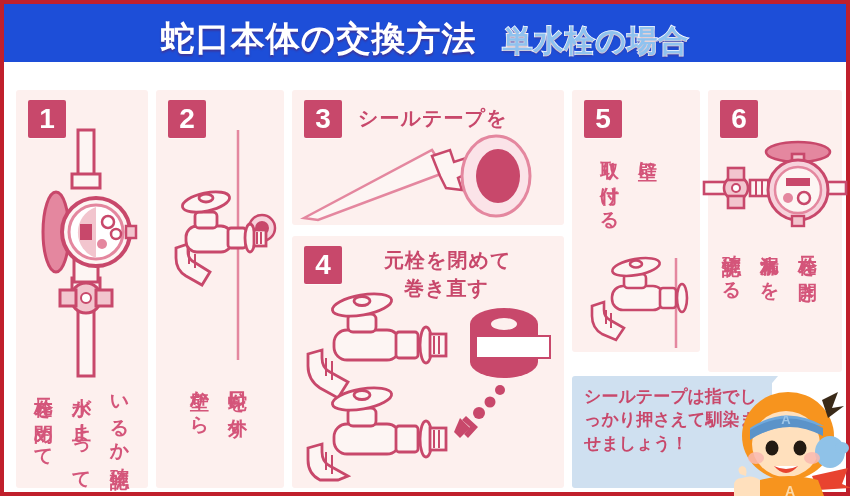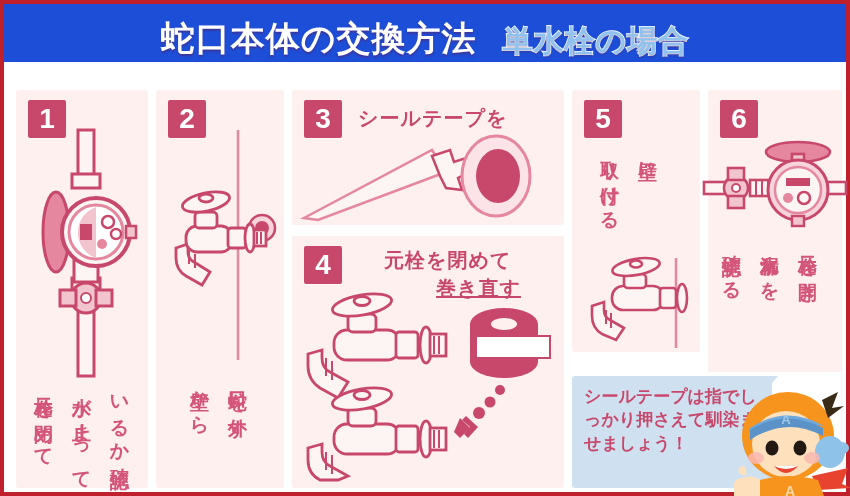--- a/index.html
+++ b/index.html
@@ -163,21 +163,21 @@
       </g>
       <path d="M132 14 L150 8 L154 20 L166 16 L170 30 L158 36 L162 48 L146 46 L140 34 Z" fill="#fdf5f3" stroke="#c8486b" stroke-width="2.5"></path>
       <ellipse cx="196" cy="34" rx="34" ry="40" fill="#fbe3e8" stroke="#e4879f" stroke-width="3"></ellipse>
       <ellipse cx="198" cy="34" rx="22" ry="27" fill="#c8486b"></ellipse>
     </svg>
   </div>
 
   <div class="panel" id="p4">
     <div class="badge" style="left:12px;top:10px;">4</div>
     <div class="htext" style="left:92px;top:12px;">元栓を閉めて</div>
-    <div class="htext" style="left:144px;top:40px;text-decoration:underline;">巻き直す</div>
+    <div class="htext" style="left:112px;top:40px;">巻き直す</div>
 
     <svg style="position:absolute;left:6px;top:62px;" width="182" height="182" viewBox="0 0 182 182">
       <g fill="#fdf5f3" stroke="#c8486b" stroke-width="2.8">
         <path d="M10 56 L10 68 Q10 82 22 90 L40 100 L50 84 L32 74 Q24 70 24 60 L24 52 Z"></path>
         <rect x="36" y="32" width="66" height="30" rx="13"></rect>
         <rect x="50" y="16" width="28" height="18" rx="5"></rect>
         <ellipse cx="64" cy="7" rx="30" ry="10" transform="rotate(-10 64 7)"></ellipse>
         <ellipse cx="64" cy="3" rx="8" ry="4.5"></ellipse>
         <rect x="98" y="34" width="22" height="26" rx="3"></rect>
         <ellipse cx="128" cy="47" rx="6" ry="18"></ellipse>

